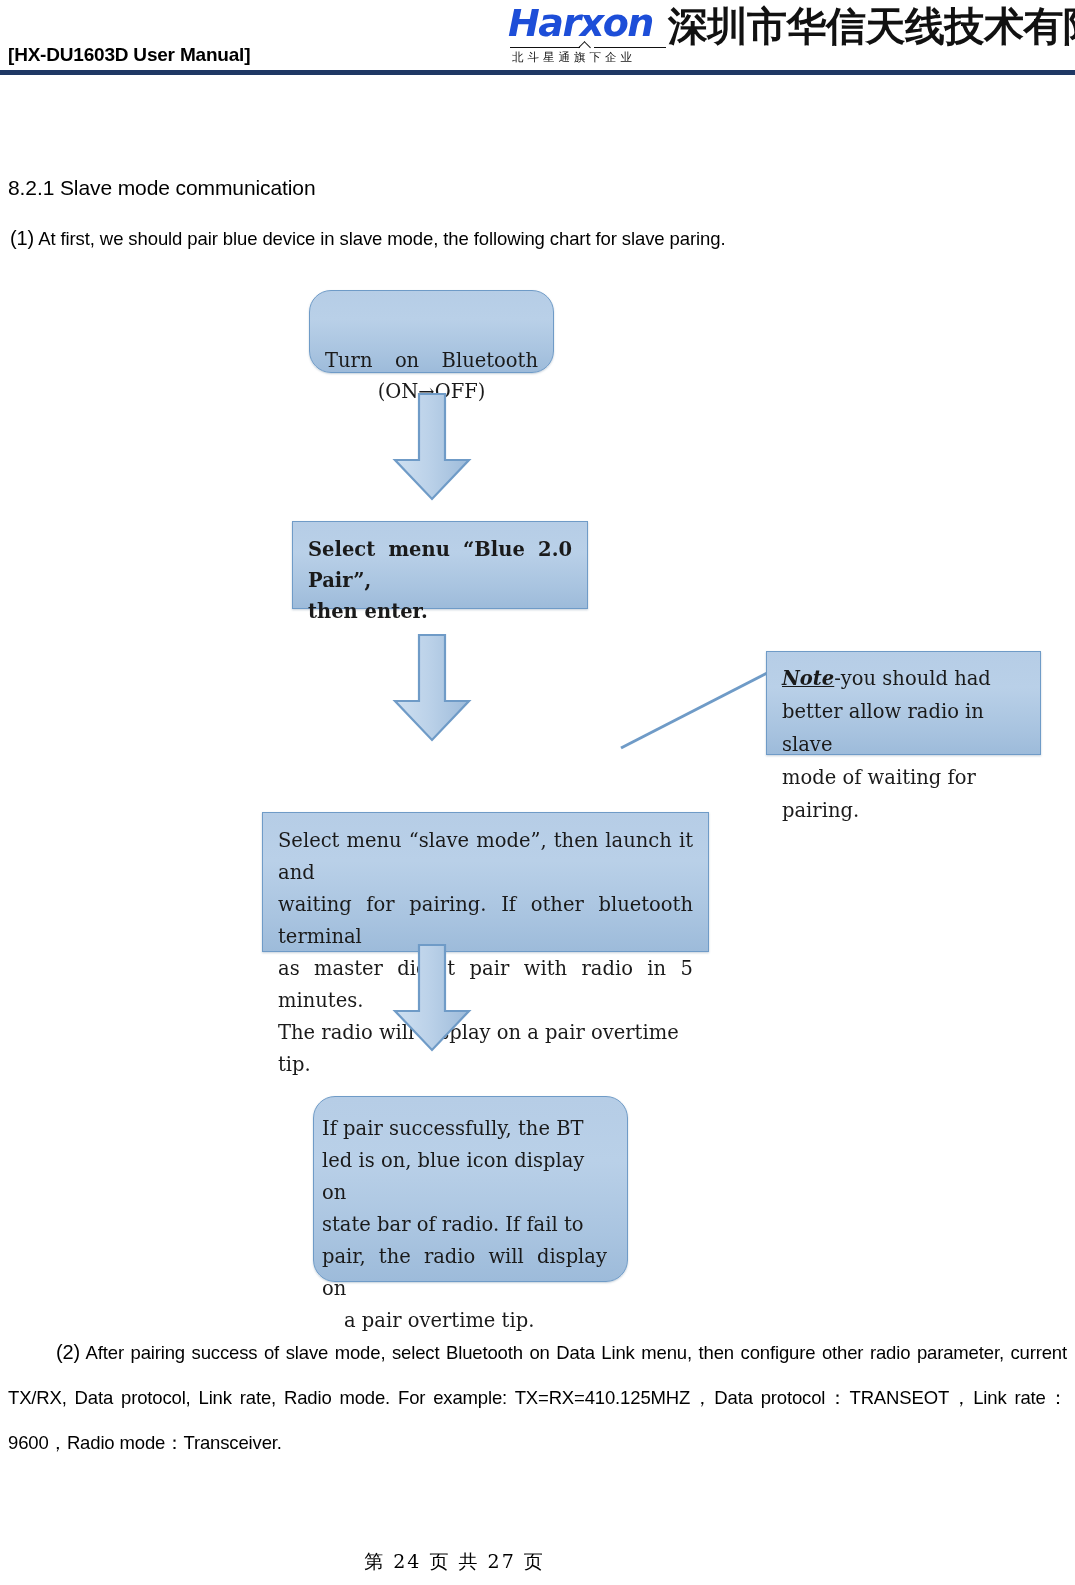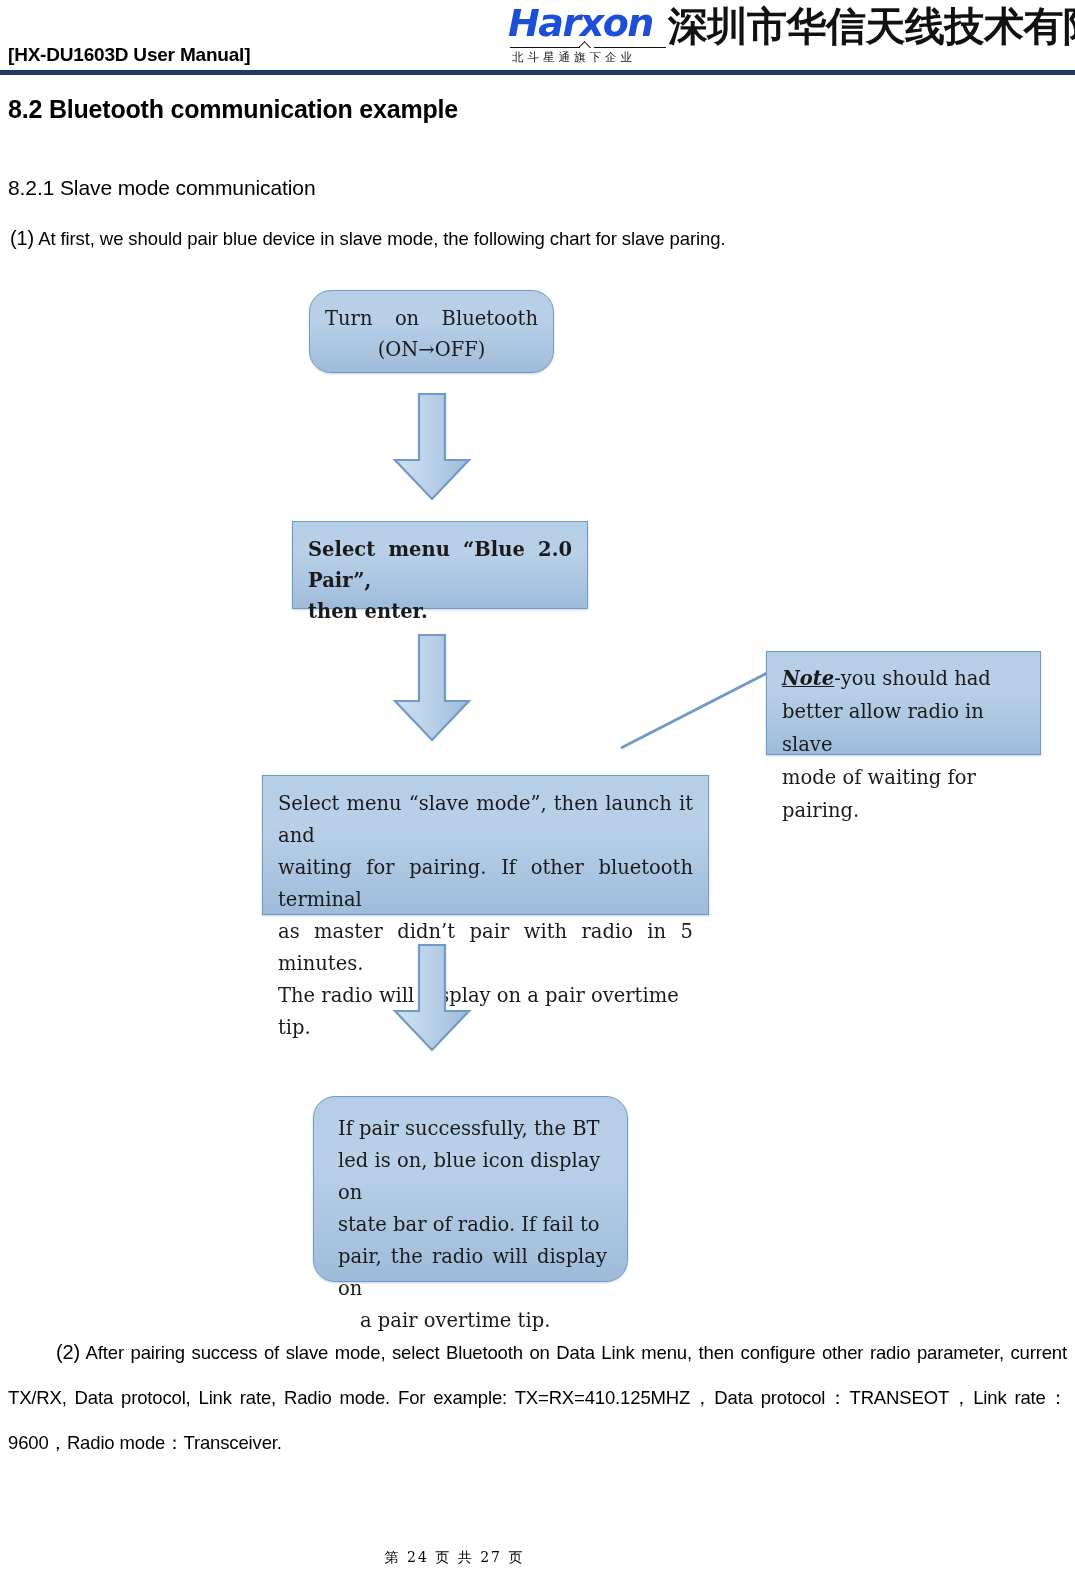--- a/index.html
+++ b/index.html
@@ -157,21 +157,21 @@
   .para2 .indent { display: inline-block; width: 48px; }
   .para2 .num { font-size: 20px; }
 
   .footer {
     position: absolute;
     left: 0;
     top: 1549px;
     width: 909px;
     text-align: center;
     font-family: "DejaVu Serif", serif;
-    font-size: 14px;
+    font-size: 19px;
     letter-spacing: 2px;
     color: #000000;
   }
 
   
   .fbox {
     position: absolute;
     box-sizing: border-box;
     background: linear-gradient(180deg, #b6cde6 0%, #b9d0e8 35%, #a9c4e0 75%, #9dbbda 100%);
     border: 1.6px solid #6f9bc7;
@@ -182,36 +182,36 @@
     padding: 12px 15px 10px 15px;
     text-align: justify;
     text-justify: inter-word;
     box-shadow: 0 1px 2px rgba(90,120,150,0.35);
   }
   .fbox.rounded { border-radius: 22px; }
   .fbox .lastline { text-align: left; }
   .fbox b.note { font-weight: bold; font-style: italic; text-decoration: underline; }
 
   #box-turn-on-bluetooth { left: 309px; top: 290px; width: 245px; height: 83px; text-align: center; }
-  #box-turn-on-bluetooth .l1 { text-align: justify; text-align-last: justify; }
+  #box-turn-on-bluetooth .l1 { text-align: justify; text-align-last: justify; margin-top: 42px; }
   #box-turn-on-bluetooth .l2 { }
 
   #box-select-blue-pair { left: 292px; top: 521px; width: 296px; height: 88px; font-weight: bold; }
   #box-select-blue-pair .l1 { text-align: justify; text-align-last: justify; }
 
   #box-note { left: 766px; top: 651px; width: 275px; height: 104px;
               text-align: left; line-height: 33px; padding-top: 10px; }
 
-  #box-slave-mode { left: 262px; top: 775px; width: 447px; height: 140px; line-height: 32px; }
+  #box-slave-mode { left: 262px; top: 812px; width: 447px; height: 140px; line-height: 32px; }
   #box-slave-mode .l1,
   #box-slave-mode .l2,
   #box-slave-mode .l3 { text-align: justify; text-align-last: justify; }
 
   #box-pair-result { left: 313px; top: 1096px; width: 315px; height: 186px;
-                     line-height: 32px; text-align: left; padding: 16px 20px 10px 24px; }
+                     line-height: 32px; text-align: left; padding: 16px 20px 10px 8px; }
   #box-pair-result .l4 { text-align: justify; text-align-last: justify; }
   #box-pair-result .l5 { padding-left: 22px; }
 
   
   .arrow {
     position: absolute;
     width: 86px;
     height: 110px;
   }
   #arrow-1 { left: 389px; top: 392px; }
@@ -240,21 +240,20 @@
       <div class="logo-rule"></div>
       <div class="logo-caret"></div>
       <div class="logo-sub">北斗星通旗下企业</div>
     </div>
 
     <div class="logo-cn">深圳市华信天线技术有限公司</div>
 
     <div class="header-rule"></div>
   </div>
 
-  <div class="h2">8.2 Bluetooth communication example</div>
 
   <div class="h3">8.2.1 Slave mode communication</div>
 
   <div class="para1">
     <span class="num">(1)</span><span> At first, we should pair blue device in slave mode, the following chart for slave paring.</span>
   </div>
 
   <div class="fbox rounded" id="box-turn-on-bluetooth">
     <div class="l1">Turn on Bluetooth</div>
     <div class="l2">(ON→OFF)</div>

